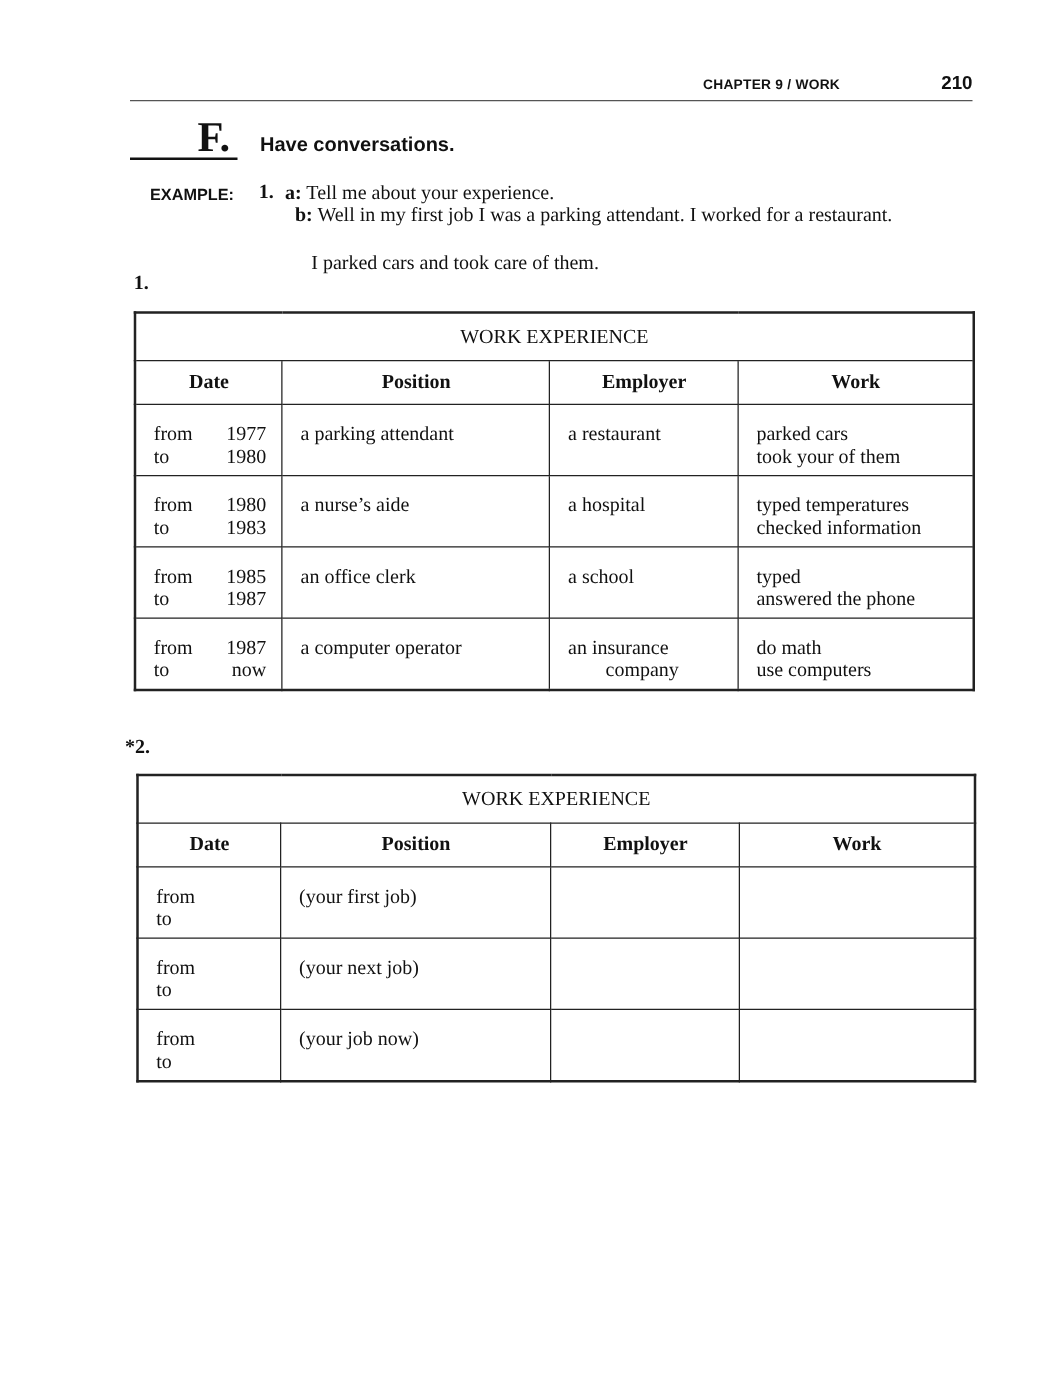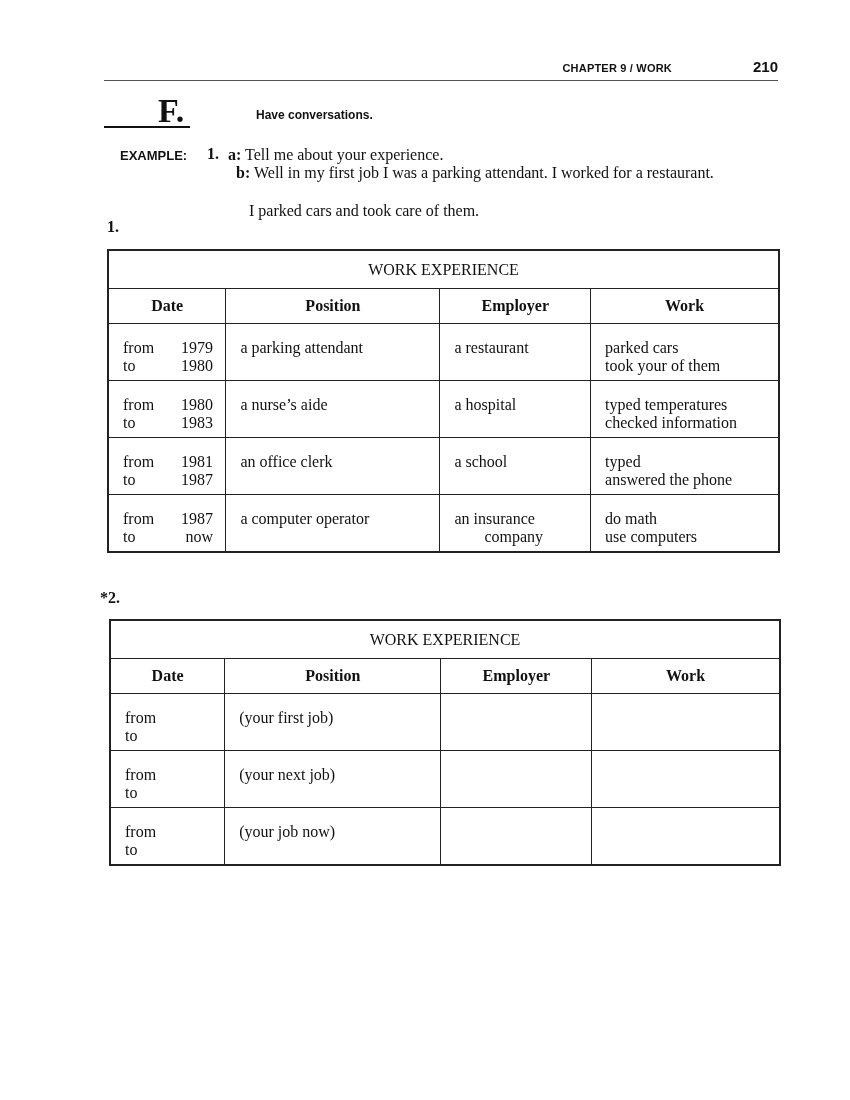--- a/index.html
+++ b/index.html
@@ -8,21 +8,21 @@
   .sans { font-family: "Liberation Sans", sans-serif; }
 
   
   .running-head { left: 104px; top: 58px; width: 674px; height: 22px; border-bottom: 1px solid #555; }
   .chapter { position: absolute; right: 106px; top: 4px; font-size: 11px; font-weight: bold; letter-spacing: 0.2px; }
   .page-num { position: absolute; right: 0; top: 0; font-size: 15px; font-weight: bold; }
 
   
   .sec-letter-line { left: 104px; top: 126px; width: 86px; border-bottom: 2px solid #111; }
   .sec-letter { left: 158px; top: 94px; font-size: 34px; font-weight: bold; line-height: 34px; }
-  .sec-title { left: 208px; top: 108px; font-size: 12px; font-weight: bold; margin-left: 48px; }
+  .sec-title { left: 208px; top: 108px; font-size: 16px; font-weight: bold; }
 
   
   .ex-label { left: 120px; top: 148px; font-size: 13px; font-weight: bold; }
   .ex-num { left: 207px; top: 145px; font-size: 16px; font-weight: bold; }
   .ex-line { font-size: 16px; line-height: 18px; }
   .ex-spk { font-weight: bold; }
 
   .item-num { font-size: 16px; font-weight: bold; }
 
   
@@ -82,21 +82,21 @@
     <th class="hdr-cell">Position</th>
     <th class="hdr-cell">Employer</th>
     <th class="hdr-cell">Work</th>
   </tr>
 
   <tr style="height:57px">
     <td>
           <div class="date-inner">
       <div class="date-row">
               <span class="lbl">from</span>
-              <span class="yr">1979</span>
+              <span class="yr">1977</span>
             </div>
       <div class="date-row">
               <span class="lbl">to</span>
               <span class="yr">1980</span>
             </div>
     </div>
         </td>
     <td>
           <div class="cell-inner">a parking attendant</div>
         </td>
@@ -136,21 +136,21 @@
             <div>checked information</div>
           </div>
         </td>
   </tr>
 
   <tr style="height:57px">
     <td>
           <div class="date-inner">
       <div class="date-row">
               <span class="lbl">from</span>
-              <span class="yr">1981</span>
+              <span class="yr">1985</span>
             </div>
       <div class="date-row">
               <span class="lbl">to</span>
               <span class="yr">1987</span>
             </div>
     </div>
         </td>
     <td>
           <div class="cell-inner">an office clerk</div>
         </td>

